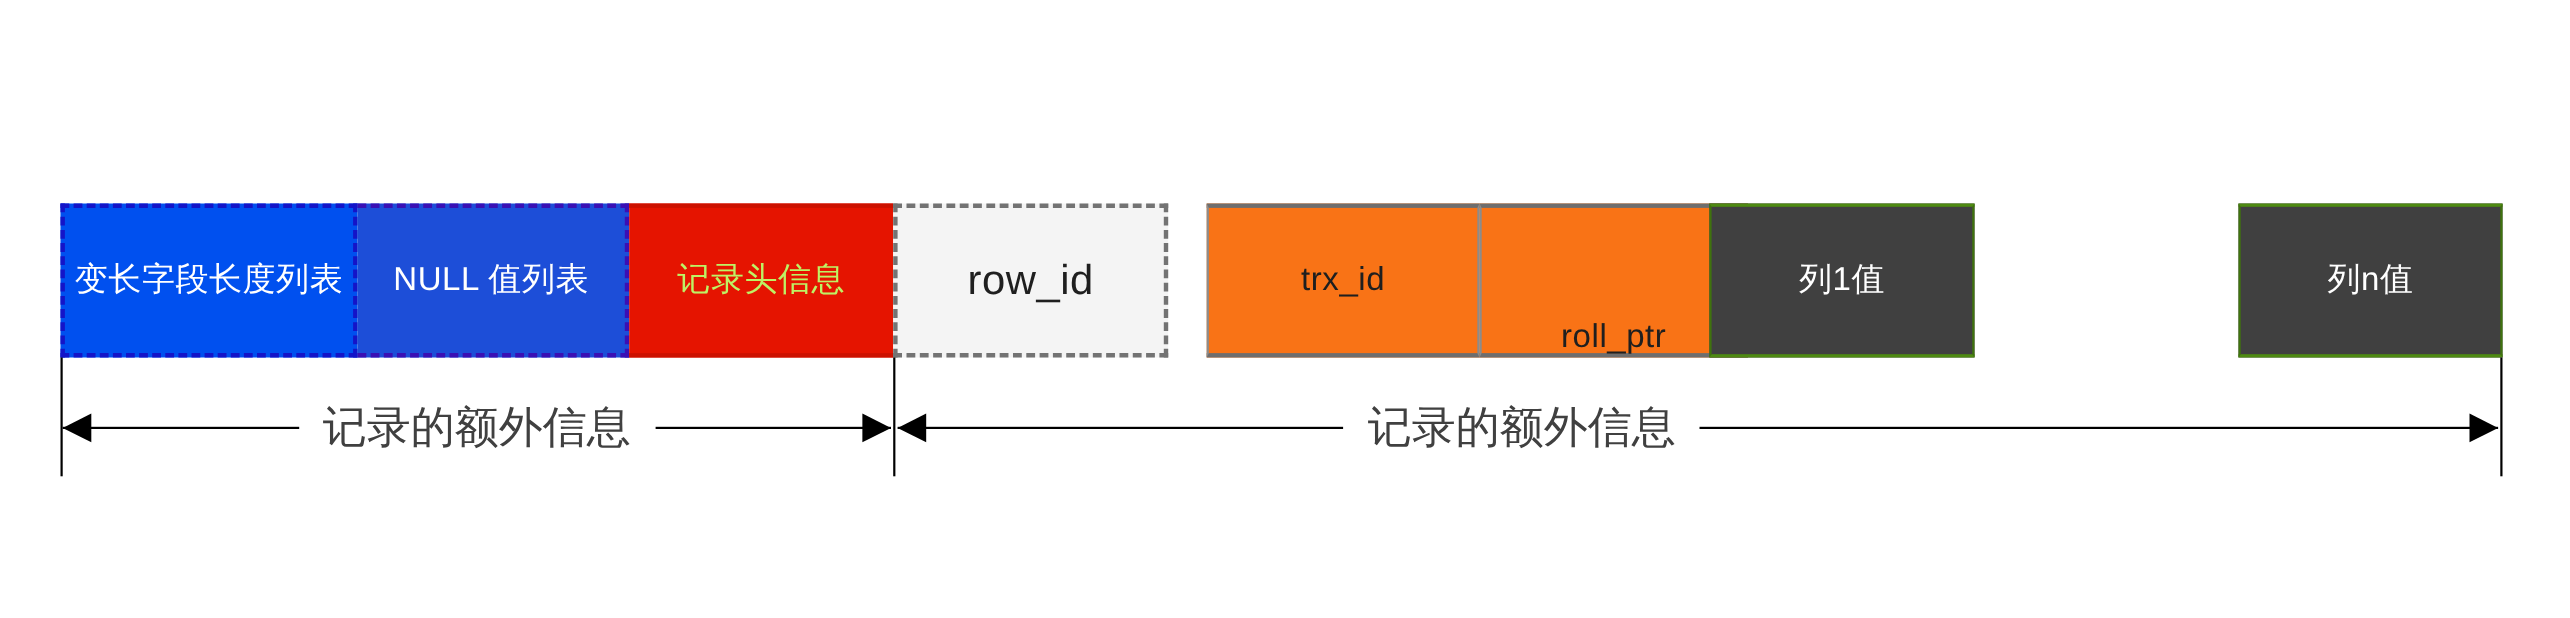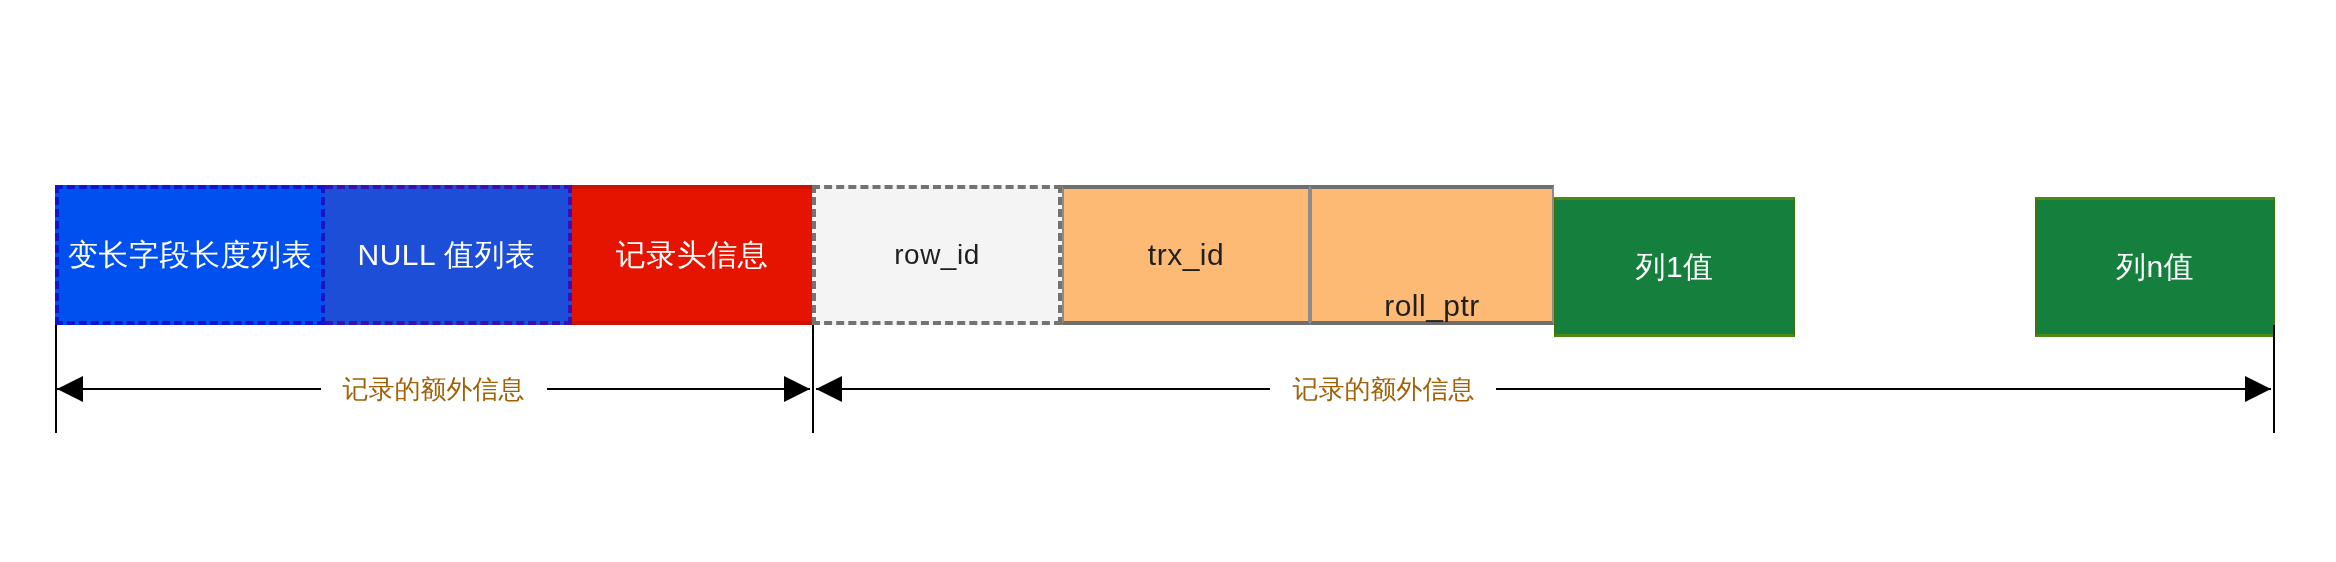--- a/index.html
+++ b/index.html
@@ -56,54 +56,54 @@
   }
   .cell-nulllist {
     background: #1d4ed8;
     color: #ffffff;
     border-top: 4px dashed #3a10b4;
     border-bottom: 4px dashed #3a10b4;
     border-right: 4px dashed #3a10b4;
   }
   .cell-header {
     background: #E51400;
-    color: #ffffff;
+    color: #bef264;
     border-top: 4px solid #cc1100;
     border-bottom: 4px solid #cc1100;
     border-right: 0;
     text-align: right;
   }
 
   
   .cell-rowid {
     background: #F4F4F4;
     color: #1f1f1f;
     border: 4px dashed #737373;
-    font-size: 28px;
+    font-size: 38px;
   }
   .cell-trxid,
   .cell-rollptr {
-    background: #fdba74;
+    background: #f97316;
     color: #1f1f1f;
     border-top: 4px solid #6e6e6e;
     border-bottom: 4px solid #6e6e6e;
     border-left: 2px solid #8c8c8c;
     border-right: 2px solid #8c8c8c;
     font-size: 30px;
+    margin-left: 35px;
   }
 
   
   .cell-col {
-    background: #15803d;
+    background: #404040;
     color: #ffffff;
     border-top: 3px solid #4e8a12;
     border-bottom: 3px solid #4e8a12;
     border-left: 2px solid #3f730d;
     border-right: 2px solid #3f730d;
-    margin-top: 12px;
   }
 
   
   .tick {
     position: absolute;
     width: 2px;
     background: #000000;
   }
 
   .measure {
@@ -131,23 +131,23 @@
   .measure .arrow.right {
     right: 0;
     border-left: 26px solid #000000;
   }
   .measure .cap {
     position: absolute;
     top: -6px;
     transform: translateX(-50%);
     background: #ffffff;
     padding: 0 22px;
-    font-size: 26px;
+    font-size: 40px;
     line-height: 52px;
-    color: #a16207;
+    color: #404040;
     white-space: nowrap;
   }
 </style>
 </head>
 <body>
 
 <div id="canvas">
 
   <div class="record-row">
 

